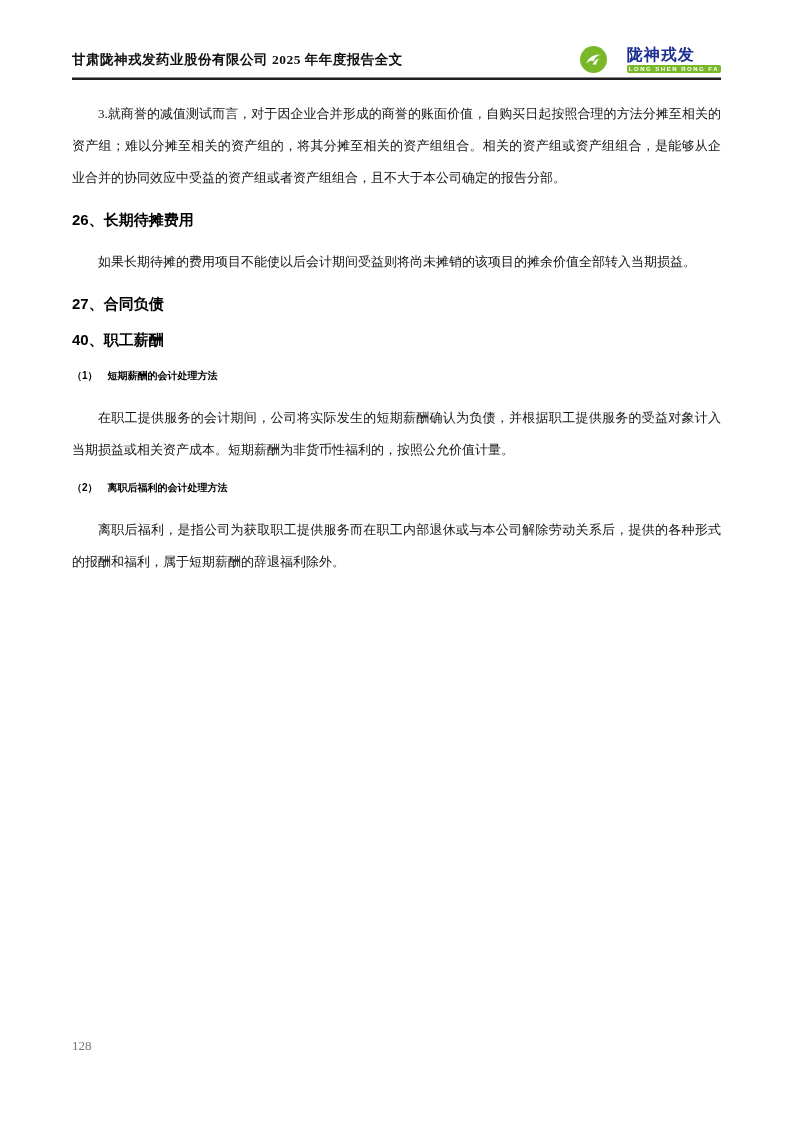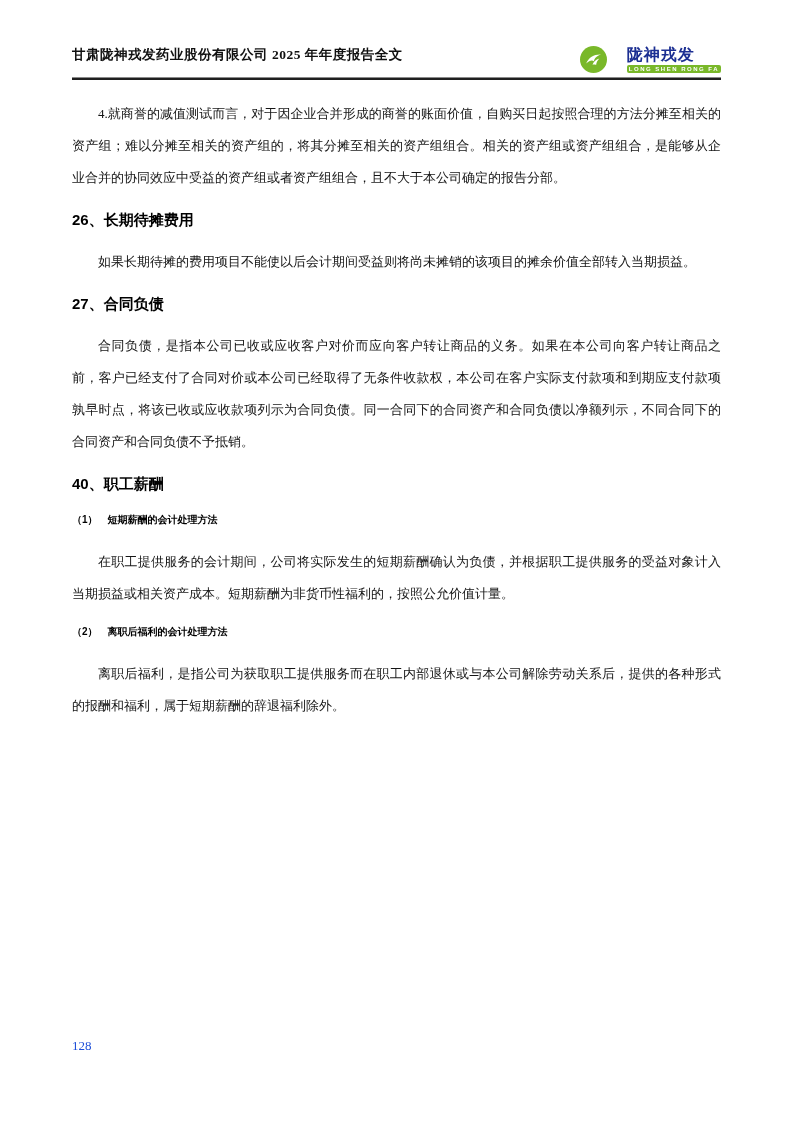--- a/index.html
+++ b/index.html
@@ -16,21 +16,21 @@
     width: 793px;
     height: 1122px;
     background: #ffffff;
     position: relative;
   }
   .header {
     margin: 0 72px;
     padding-top: 46px;
     display: flex;
     justify-content: space-between;
-    align-items: flex-start;
+    align-items: flex-end;
   }
   .header-title {
     font-size: 13.5px;
     font-weight: bold;
     letter-spacing: 0.5px;
     padding-bottom: 6px;
     color: #111111;
   }
   .logo {
     display: flex;
@@ -103,21 +103,21 @@
     line-height: 20px;
     margin-top: 12px;
     margin-bottom: 16px;
     font-family: "Liberation Sans", "DejaVu Sans", sans-serif;
   }
   .page-number {
     position: absolute;
     left: 72px;
     top: 1038px;
     font-size: 13px;
-    color: #1d4ed8;
+    color: #737373;
   }
 </style>
 </head>
 <body>
 
 <div class="page">
 
   <div class="header">
     <div class="header-title">甘肃陇神戎发药业股份有限公司 2025 年年度报告全文</div>
     <div class="logo">
@@ -131,27 +131,26 @@
       <span class="logo-textcol">
         <span class="logo-cn">陇神戎发</span>
         <span class="logo-en">LONG SHEN RONG FA</span>
       </span>
     </div>
   </div>
 
   <div class="header-rule"></div>
 
   <div class="content">
-    <p class="para">4.就商誉的减值测试而言，对于因企业合并形成的商誉的账面价值，自购买日起按照合理的方法分摊至相关的资产组；难以分摊至相关的资产组的，将其分摊至相关的资产组组合。相关的资产组或资产组组合，是能够从企业合并的协同效应中受益的资产组或者资产组组合，且不大于本公司确定的报告分部。</p>
+    <p class="para">3.就商誉的减值测试而言，对于因企业合并形成的商誉的账面价值，自购买日起按照合理的方法分摊至相关的资产组；难以分摊至相关的资产组的，将其分摊至相关的资产组组合。相关的资产组或资产组组合，是能够从企业合并的协同效应中受益的资产组或者资产组组合，且不大于本公司确定的报告分部。</p>
 
     <div class="h1">26、长期待摊费用</div>
     <p class="para">如果长期待摊的费用项目不能使以后会计期间受益则将尚未摊销的该项目的摊余价值全部转入当期损益。</p>
 
     <div class="h1">27、合同负债</div>
-    <p class="para">合同负债，是指本公司已收或应收客户对价而应向客户转让商品的义务。如果在本公司向客户转让商品之前，客户已经支付了合同对价或本公司已经取得了无条件收款权，本公司在客户实际支付款项和到期应支付款项孰早时点，将该已收或应收款项列示为合同负债。同一合同下的合同资产和合同负债以净额列示，不同合同下的合同资产和合同负债不予抵销。</p>
 
     <div class="h1">40、职工薪酬</div>
     <div class="h2">（1）　短期薪酬的会计处理方法</div>
     <p class="para">在职工提供服务的会计期间，公司将实际发生的短期薪酬确认为负债，并根据职工提供服务的受益对象计入当期损益或相关资产成本。短期薪酬为非货币性福利的，按照公允价值计量。</p>
 
     <div class="h2">（2）　离职后福利的会计处理方法</div>
     <p class="para">离职后福利，是指公司为获取职工提供服务而在职工内部退休或与本公司解除劳动关系后，提供的各种形式的报酬和福利，属于短期薪酬的辞退福利除外。</p>
   </div>
 
   <div class="page-number">128</div>

